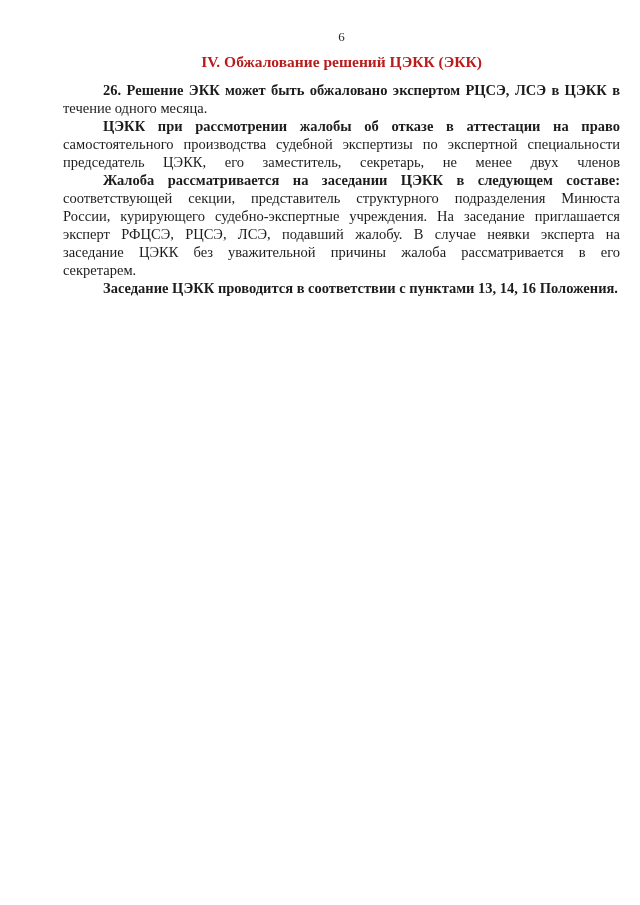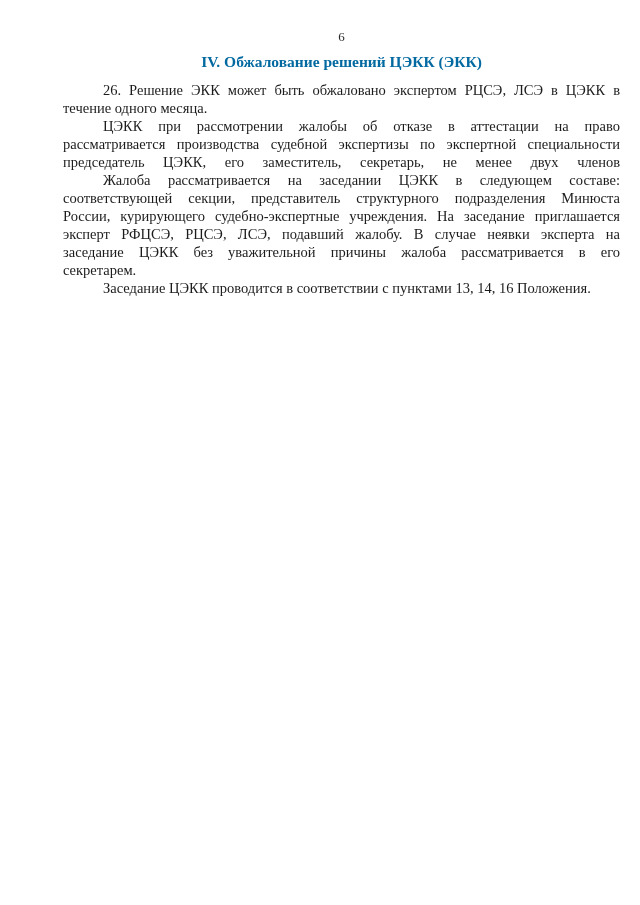--- a/index.html
+++ b/index.html
@@ -27,53 +27,53 @@
     font-size: 13px;
     line-height: 14px;
     color: #2a2a2a;
   }
   .doc-title {
     margin-top: 9px;
     text-align: center;
     font-size: 15.5px;
     line-height: 18px;
     font-weight: 700;
-    color: #0369a1;
+    color: #b91c1c;
   }
   .doc-body {
     margin-top: 10px;
   }
   .paragraph { }
   .line {
     font-size: 14.5px;
     line-height: 18px;
     height: 18px;
     text-align: justify;
     text-align-last: justify;
     white-space: normal;
     overflow: hidden;
   }
-  .line.first { text-indent: 40px; }
+  .line.first { text-indent: 40px; font-weight: bold; }
   .line.last  { text-align: center; text-align-last: left; }
 </style>
 </head>
 <body>
 
 <div class="page">
   <div class="content">
     <div class="page-number">6</div>
     <div class="doc-title">IV. Обжалование решений ЦЭКК (ЭКК)</div>
     <div class="doc-body">
         <div class="paragraph">
           <div class="line first">26. Решение ЭКК может быть обжаловано экспертом РЦСЭ, ЛСЭ в ЦЭКК в</div>
           <div class="line last">течение одного месяца.</div>
         </div>
         <div class="paragraph">
           <div class="line first">ЦЭКК при рассмотрении жалобы об отказе в аттестации на право</div>
-          <div class="line">рассматривается производства судебной экспертизы по экспертной специальности</div>
+          <div class="line">самостоятельного производства судебной экспертизы по экспертной специальности</div>
         </div>
         <div class="paragraph">
           <div class="line">председатель ЦЭКК, его заместитель, секретарь, не менее двух членов</div>
           <div class="line first">Жалоба рассматривается на заседании ЦЭКК в следующем составе:</div>
           <div class="line">соответствующей секции, представитель структурного подразделения Минюста</div>
           <div class="line">России, курирующего судебно-экспертные учреждения. На заседание приглашается</div>
           <div class="line">эксперт РФЦСЭ, РЦСЭ, ЛСЭ, подавший жалобу. В случае неявки эксперта на</div>
           <div class="line">заседание ЦЭКК без уважительной причины жалоба рассматривается в его</div>
           <div class="line last">секретарем.</div>
         </div>

